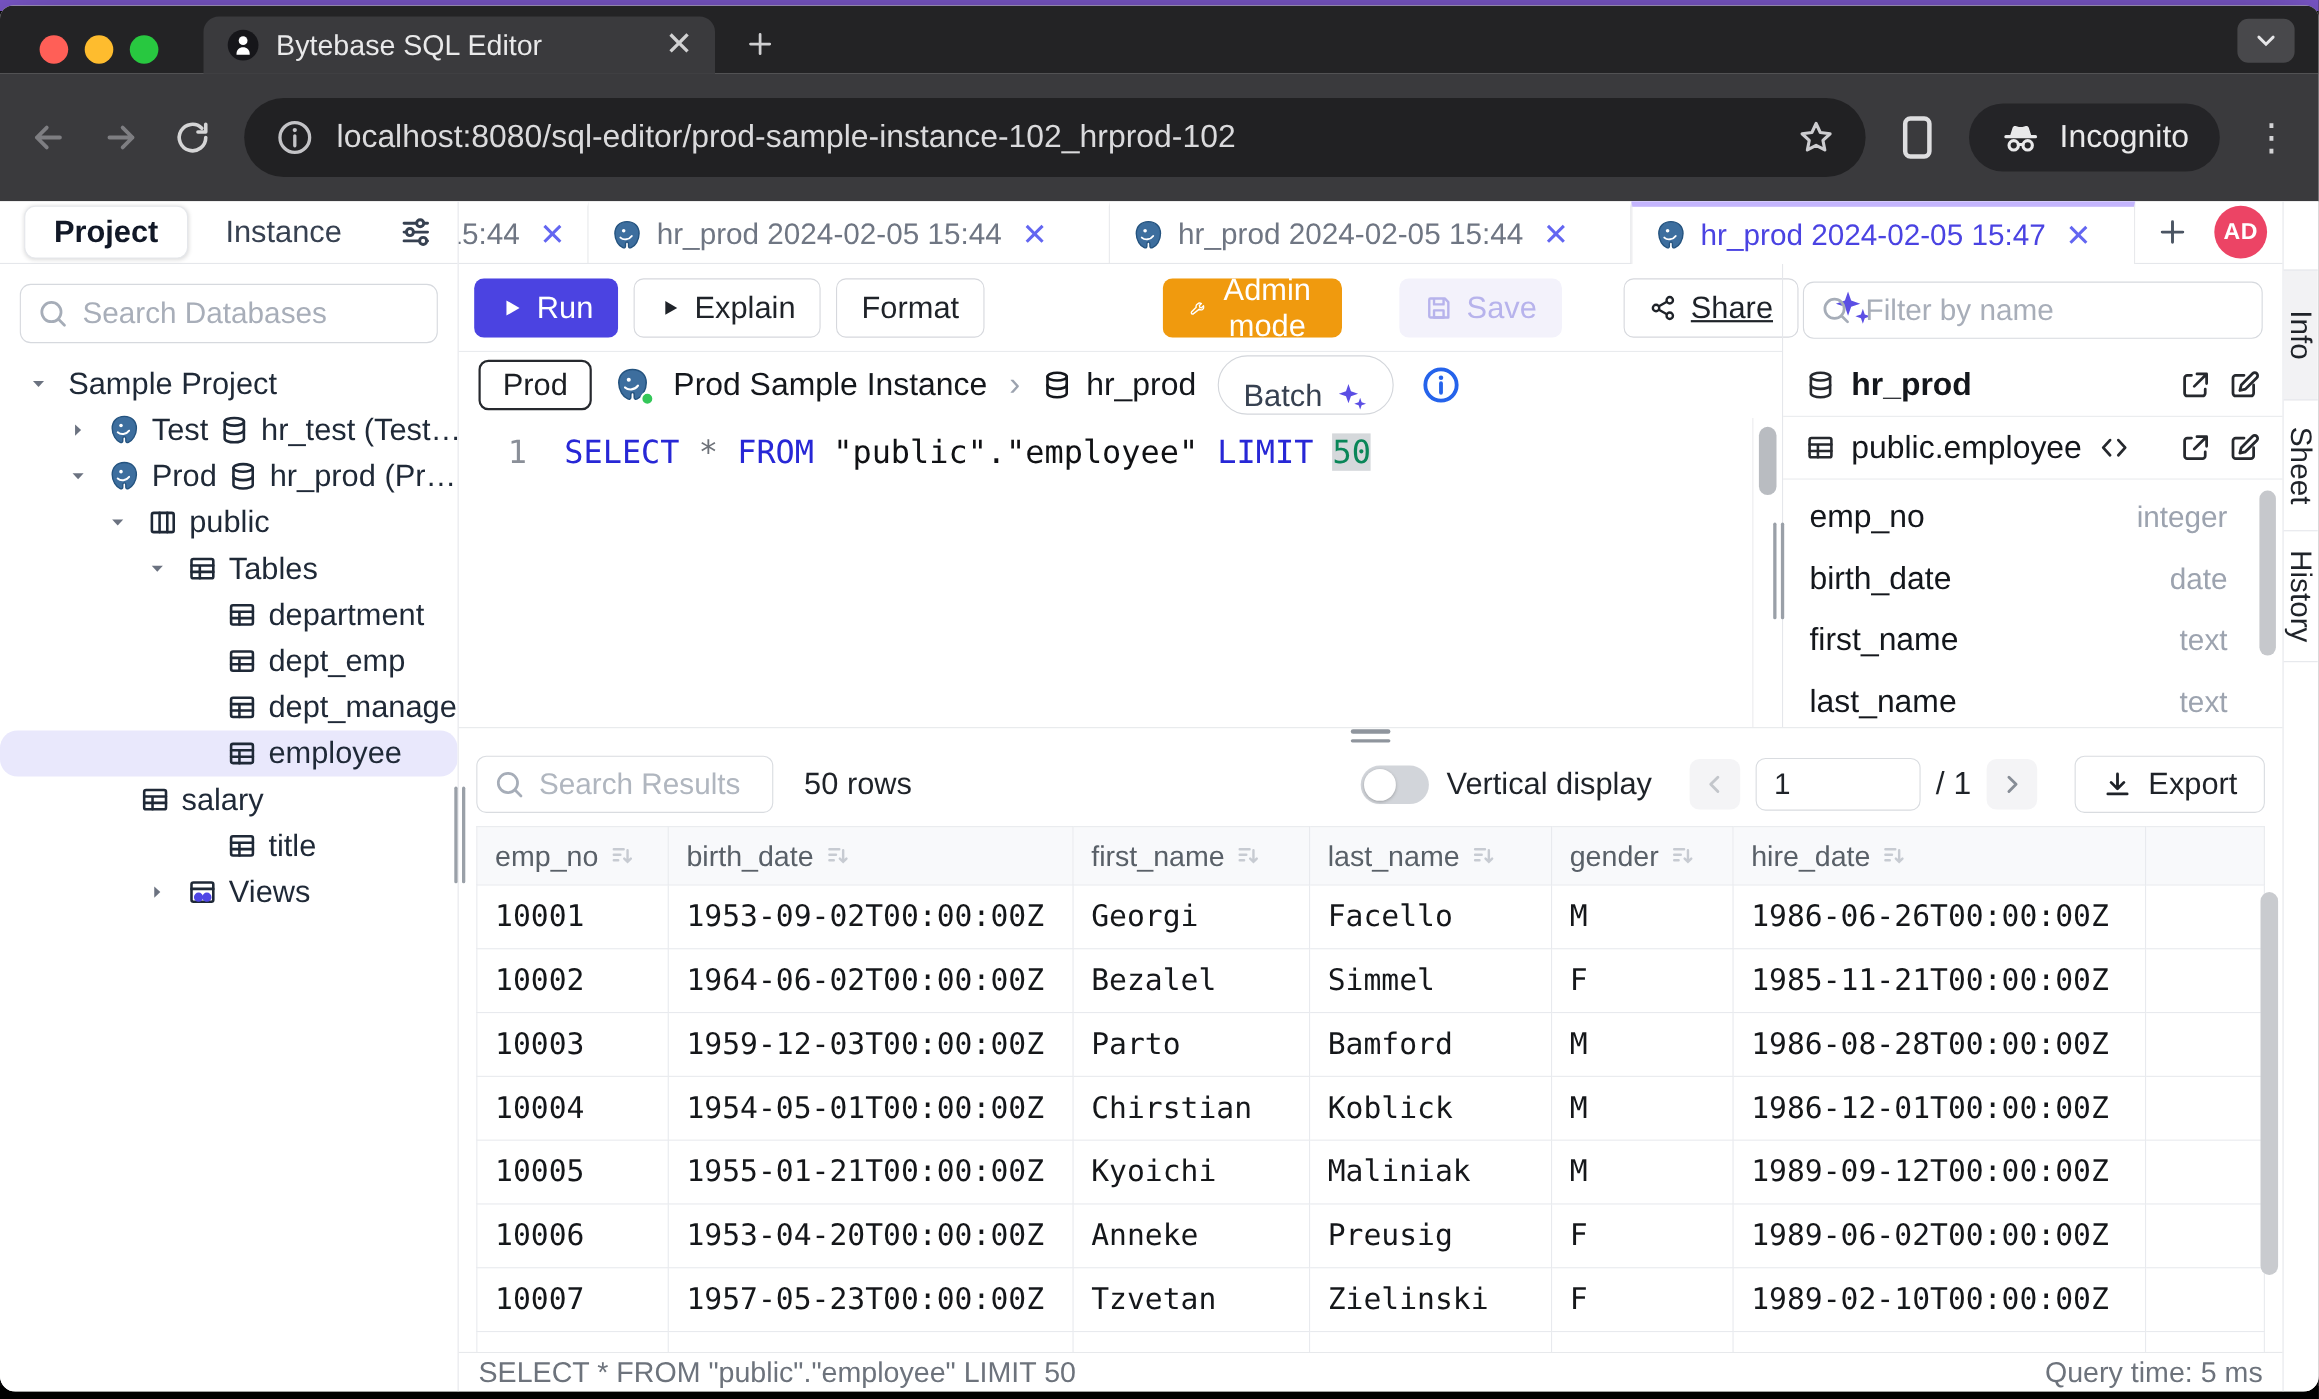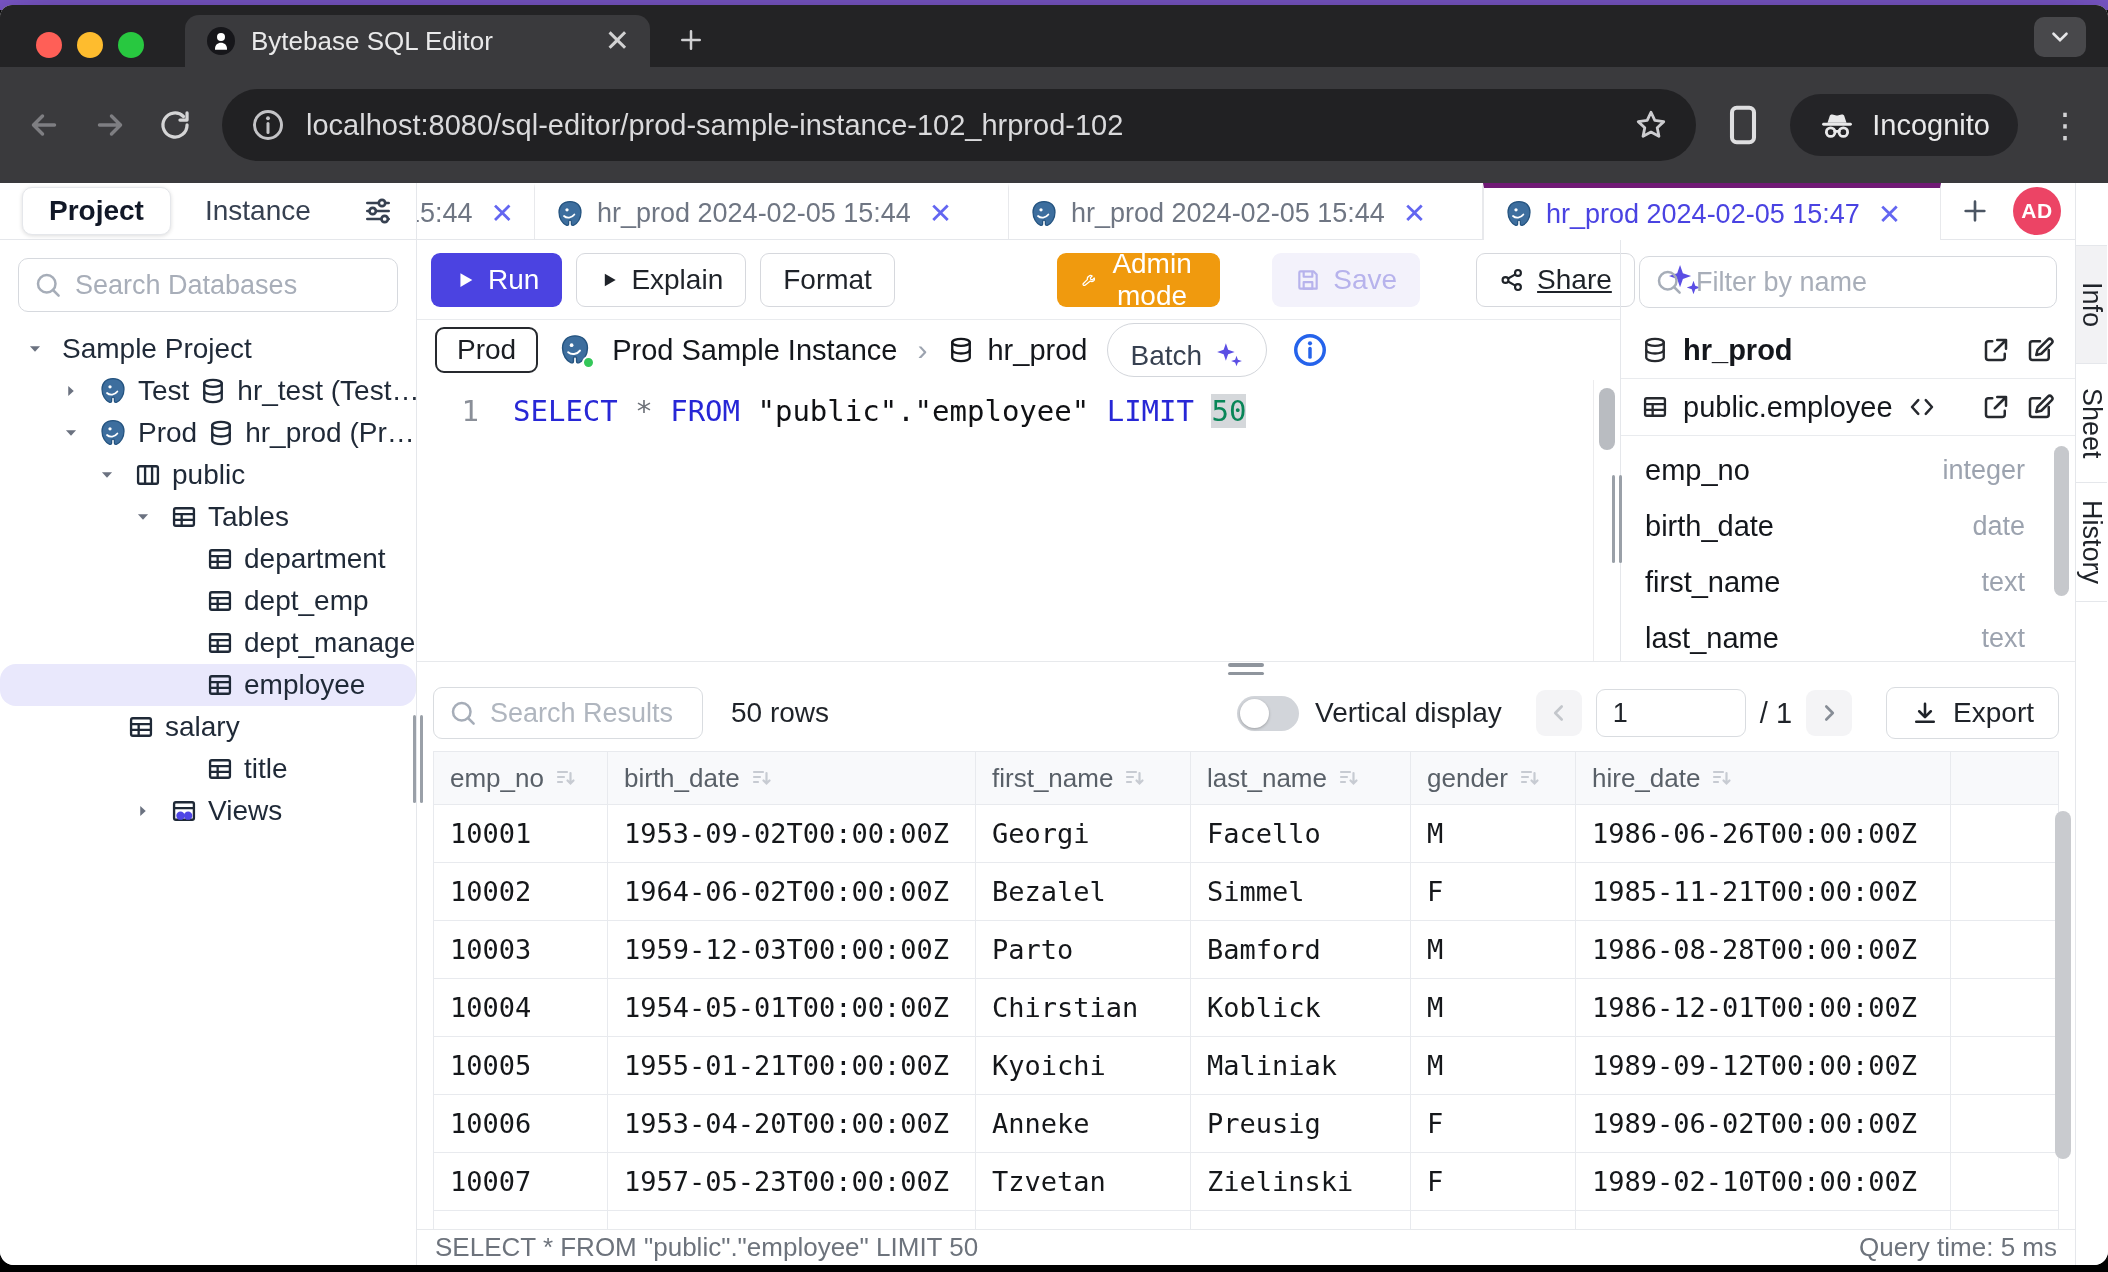--- a/index.html
+++ b/index.html
@@ -60,21 +60,21 @@
 
   
   .center { flex:1; display:flex; flex-direction:column; min-width:0; }
 
   
   .qtabs { height:57px; border-bottom:1px solid #e5e7eb; display:flex; align-items:stretch; position:relative; }
   .qtab { display:flex; align-items:center; gap:12px; padding:0 20px; border-right:1px solid #e8e9ec; font-size:27px; color:#6f7683; border-top:5px solid transparent; white-space:nowrap; overflow:hidden; }
   .qtab .x { color:#6366f1; font-size:28px; margin-left:6px; }
   .qtab.partial { width:118px; justify-content:flex-end; padding-left:6px; }
   .qtab.full { width:474px; }
-  .qtab.active { width:458px; background:#fff; color:#4a43e2; border-top:5px solid #701a75; border-left:1px solid #e8e9ec; margin-bottom:-1px; }
+  .qtab.active { width:458px; background:#fff; color:#4a43e2; border-top:5px solid #c4b5fd; border-left:1px solid #e8e9ec; margin-bottom:-1px; }
   .qtab-plus { display:flex; align-items:center; color:#4b5563; padding:0 18px; }
   .avatar { width:48px; height:48px; border-radius:50%; background:#ec4465; color:#fff; font-weight:700; font-size:21px; display:flex; align-items:center; justify-content:center; align-self:center; margin-left:auto; margin-right:14px; letter-spacing:.5px; }
 
   
   .mid { height:421px; display:flex; min-height:0; }
   .editor-side { flex:1; display:flex; flex-direction:column; min-width:0; }
 
   .sql-toolbar { height:79px; display:flex; align-items:center; padding:0 14px; gap:14px; }
   .btn { height:54px; border-radius:9px; display:flex; align-items:center; gap:12px; padding:0 22px; font-size:28px; border:1px solid transparent; }
   .btn.primary { background:#4b43e1; color:#fff; }
@@ -84,21 +84,21 @@
   .btn.share { margin-left:42px;text-decoration:underline; }
   .ai-sparkle { color:#5b4ee4; margin-left:16px; display:flex; }
 
   .breadcrumb { height:61px; border-top:1px solid #e9ebee; display:flex; align-items:center; padding:0 18px; gap:20px; }
   .env-chip { border:2.5px solid #26292e; border-radius:9px; padding:5px 20px; font-size:28px; color:#1b1e23; font-weight:500; }
   .pg-wrap { position:relative; display:flex; }
   .pg-wrap .statusdot { position:absolute; right:-3px; bottom:-2px; width:13px; height:13px; border-radius:50%; background:#34c759; border:2px solid #fff; }
   .crumb-instance { font-size:29px; color:#14171c; font-weight:500; }
   .crumb-sep { color:#9ca3af; font-size:30px; }
   .crumb-db { font-size:29px; color:#14171c; display:flex; align-items:center; gap:12px; }
-  .batch-chip { border:1px solid #d3d6db; border-radius:28px; height:54px; display:flex; align-items:flex-start; gap:12px; padding:16px 22px; font-size:28px; color:#374151; }
+  .batch-chip { border:1px solid #d3d6db; border-radius:28px; height:54px; display:flex; align-items:flex-end; gap:12px; padding:0 22px; font-size:28px; color:#374151; }
   .batch-chip .spark { color:#5b4ee4; display:flex; }
   .info-round { color:#2563eb; display:flex; margin-left:4px; }
 
   .code-area { flex:1; position:relative; font-family:"DejaVu Sans Mono", monospace; }
   .code-line { display:flex; padding-top:14px; font-size:29px; }
   .gutter { width:96px; text-align:right; color:#8a8f98; flex:0 0 auto; padding-right:34px; }
   .tok-keyword { color:#2727d6; }
   .tok-operator { color:#6e7279; }
   .tok-identifier { color:#101114; }
   .tok-plain { color:#101114; }

